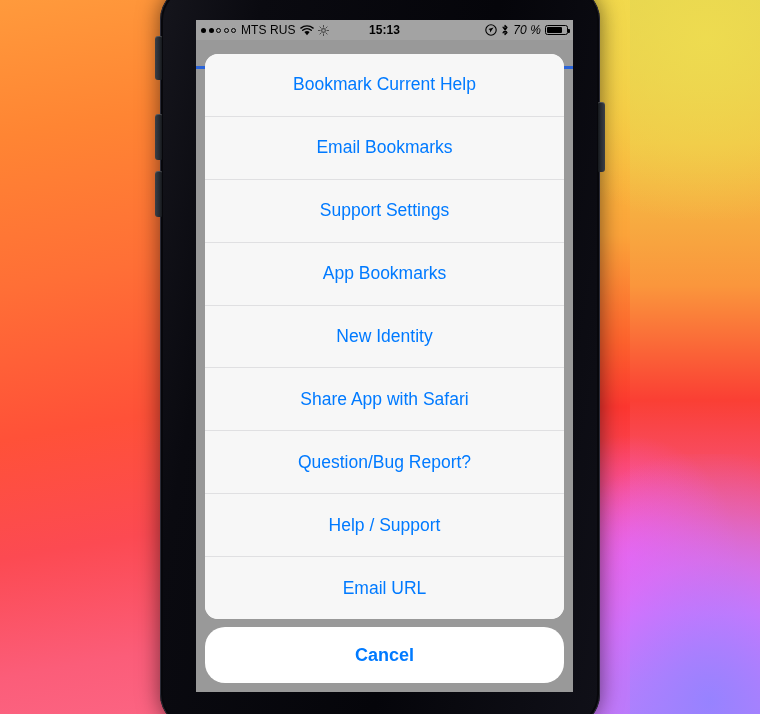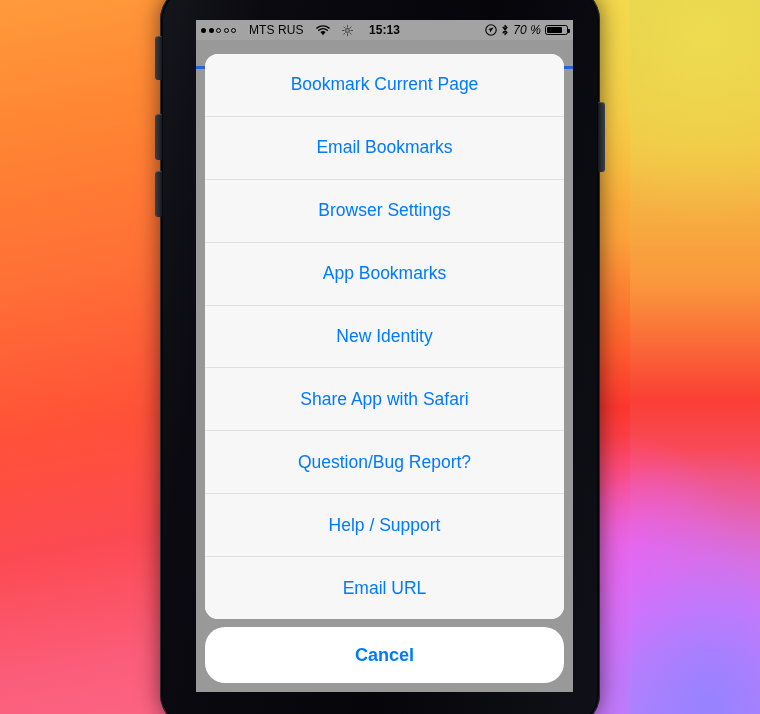--- a/index.html
+++ b/index.html
@@ -160,21 +160,21 @@
     box-sizing: border-box;
     color: #000;
     font-size: 12px;
     font-weight: bold;
     letter-spacing: 0.1px;
   }
   .sb-left, .sb-right {
     display: flex;
     align-items: center;
     flex: 1 1 0;
-    gap: 12px;
+    gap: 4px;
   }
   .sb-right { justify-content: flex-end; gap: 4px; }
   .sb-center {
     flex: 0 0 auto;
     font-size: 12px;
     font-weight: bold;
   }
   .dots { display: flex; align-items: center; gap: 2.5px; margin-right: 1px; }
   .dot {
     width: 5px; height: 5px;
@@ -348,23 +348,23 @@
           </span>
           <span class="batt-pct">70 %</span>
           <span class="battery">
             <span class="battery-fill" style="width: 70%;"></span>
           </span>
         </div>
       </div>
 
       <div id="action-sheet">
         <div class="sheet-group">
-          <div class="sheet-item">Bookmark Current Page</div>
+          <div class="sheet-item">Bookmark Current Help</div>
           <div class="sheet-item">Email Bookmarks</div>
-          <div class="sheet-item">Browser Settings</div>
+          <div class="sheet-item">Support Settings</div>
           <div class="sheet-item">App Bookmarks</div>
           <div class="sheet-item">New Identity</div>
           <div class="sheet-item">Share App with Safari</div>
           <div class="sheet-item">Question/Bug Report?</div>
           <div class="sheet-item">Help / Support</div>
           <div class="sheet-item">Email URL</div>
         </div>
 
         <div class="cancel-button">Cancel</div>
       </div>

